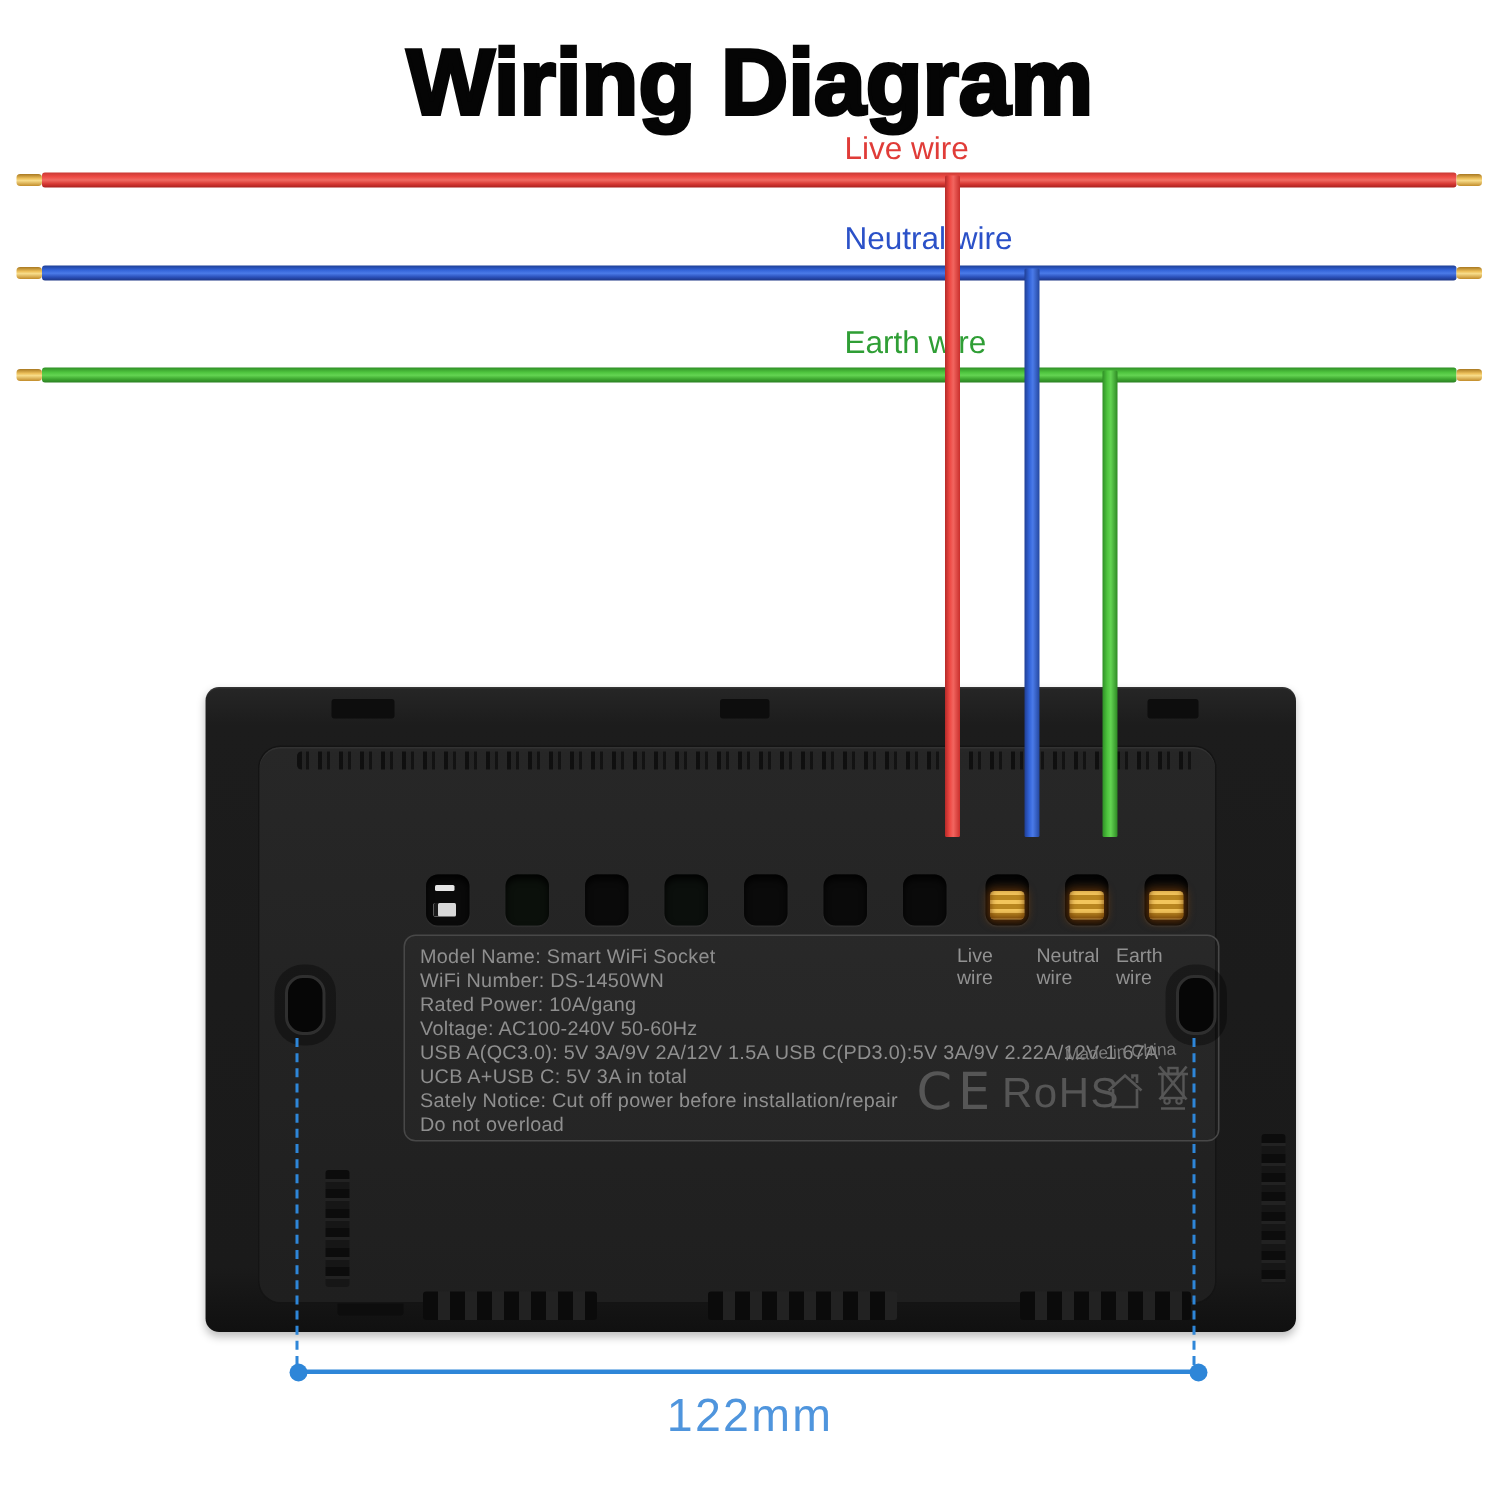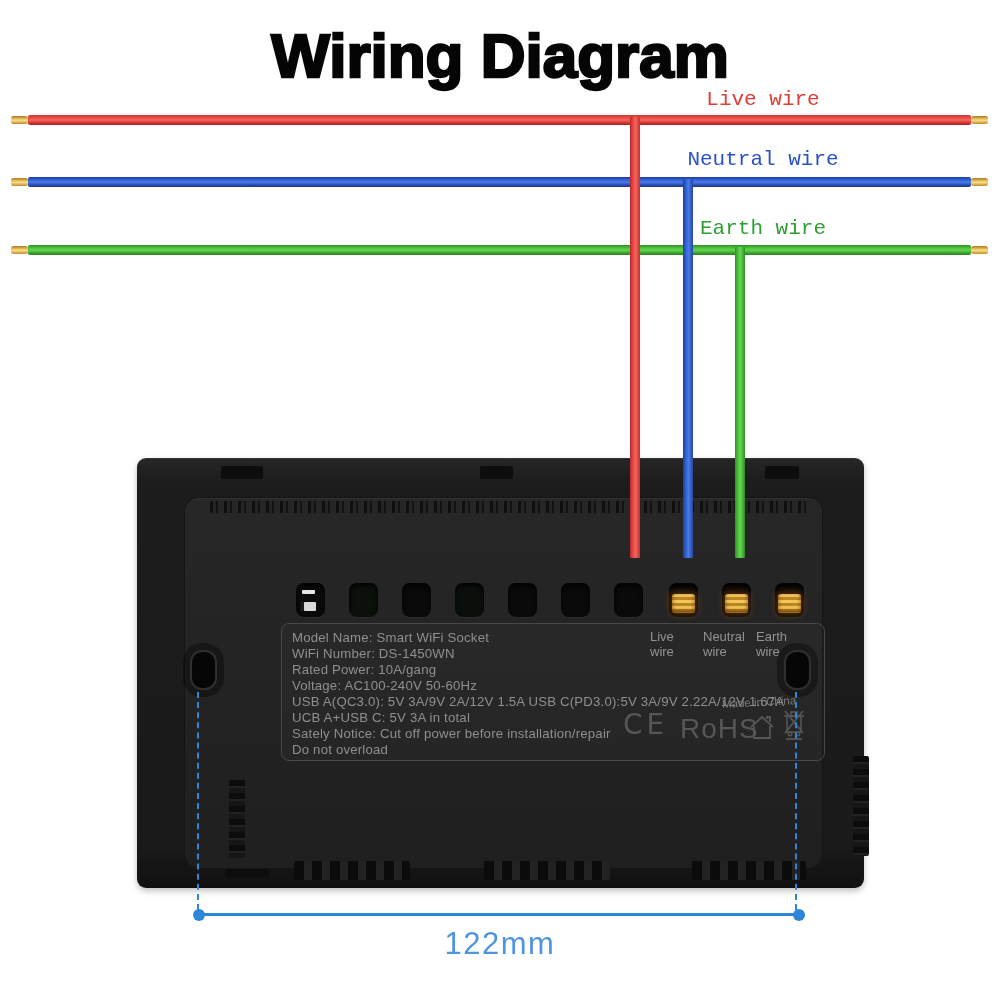--- a/index.html
+++ b/index.html
@@ -5,21 +5,21 @@
   html,body{margin:0;padding:0;background:#ffffff;}
   .canvas{position:relative;width:1000px;height:1000px;background:#ffffff;overflow:hidden;
           font-family:"Liberation Sans", sans-serif;}
 
   
   .title{position:absolute;top:20px;left:0;width:1000px;text-align:center;
          font-size:62px;font-weight:900;color:#050505;letter-spacing:0px;
          -webkit-text-stroke:2.5px #050505;}
 
   
-  .wire-label{position:absolute;right:37px;width:400px;text-align:center;font-size:21px;font-weight:400;font-family:Liberation Mono, monospace;}
+  .wire-label{position:absolute;right:37px;width:400px;text-align:left;font-size:21px;font-weight:400;}
   .lbl-live{top:88px;color:var(--c-live-label,#e03c38);}
   .lbl-neutral{top:148px;color:var(--c-neutral-label,#2b51c8);}
   .lbl-earth{top:217px;color:var(--c-earth-label,#2f9e35);}
 
   
   .hwire{position:absolute;left:28px;width:943px;height:10px;border-radius:2px;}
   .hwire.red{top:115px;background:linear-gradient(180deg,#c93a34 0%,#ee4a44 28%,#f06a62 50%,#d63833 76%,#a8201e 100%);}
   .hwire.blue{top:177px;background:linear-gradient(180deg,#1e3f96 0%,#3263d8 30%,#4a7ae8 52%,#2a4fb8 78%,#1c3585 100%);}
   .hwire.green{top:245px;background:linear-gradient(180deg,#2f8f26 0%,#4ec43e 32%,#63d452 52%,#3da52f 78%,#2a7f22 100%);}
 
@@ -41,21 +41,21 @@
   
   .device{position:absolute;left:137px;top:458px;width:727px;height:430px;border-radius:9px;
           background:linear-gradient(180deg,#262626 0%,#1c1c1c 6%,#1a1a1a 90%,#101010 100%);
           box-shadow:inset 0 1px 0 rgba(255,255,255,0.07), 0 3px 6px rgba(0,0,0,0.25);}
   .rim-tab{position:absolute;height:13px;background:#0d0d0d;border-radius:2px;}
   .rim-tab.t1{left:84px;top:8px;width:42px;} .rim-tab.t2{left:343px;top:8px;width:33px;}
   .rim-tab.t3{left:628px;top:8px;width:34px;}
   .rim-tab.b1{left:88px;top:406px;width:44px;} .rim-tab.b2{left:353px;top:406px;width:44px;}
   .rim-tab.b3{left:598px;top:406px;width:44px;}
 
-  .panel{position:absolute;left:48px;top:40px;width:637px;height:370px;border-radius:14px;
+  .panel{position:absolute;left:36px;top:40px;width:637px;height:370px;border-radius:14px;
          background:linear-gradient(180deg,#272727 0%,#232323 50%,#1f1f1f 100%);
          box-shadow:inset 0 1px 0 rgba(255,255,255,0.05), 0 0 0 1px #141414;}
 
   .vent-top{position:absolute;left:25px;top:3px;width:602px;height:12px;border-radius:3px;
             background:repeating-linear-gradient(90deg,#0b0b0b 0 3px,#242424 3px 6px,#0f0f0f 6px 8px,#262626 8px 14px);
             opacity:.85;}
 
   
   .slot{position:absolute;top:85px;width:29px;height:34px;border-radius:8px;background:#0a0a0a;
         box-shadow:0 1px 1px rgba(255,255,255,0.05), inset 0 3px 5px rgba(0,0,0,0.9);}
@@ -70,21 +70,21 @@
             background:repeating-linear-gradient(180deg,#f3c55c 0 3px,#b9861f 3px 6px);
             box-shadow:0 0 6px 2px rgba(150,75,8,0.55), inset 0 -2px 4px rgba(90,40,0,0.8);}
 
   
   .plate{position:absolute;left:96px;top:125px;width:542px;height:136px;border-radius:8px;
          border:1.5px solid #484848;background:rgba(255,255,255,0.018);}
   .plate-line{position:absolute;left:10px;width:520px;height:16px;font-size:13.2px;color:#8f8f8f;
               letter-spacing:.2px;white-space:nowrap;}
   .term-lbl{position:absolute;top:5px;width:64px;text-align:left;font-size:13px;line-height:15px;color:#929292;}
   .made-in{position:absolute;left:440px;top:72px;font-size:11.5px;color:#7d7d7d;transform:rotate(-3deg);}
-  .ce{position:absolute;left:341px;top:84px;font-size:28px;font-weight:500;color:#565656;letter-spacing:4px;
+  .ce{position:absolute;left:341px;top:84px;font-size:34px;font-weight:500;color:#565656;letter-spacing:4px;
       font-family:"DejaVu Sans", sans-serif;}
   .rohs{position:absolute;left:398px;top:89px;font-size:28px;font-weight:500;color:#565656;letter-spacing:1px;}
   .mark-icon{position:absolute;}
   .mark-icon svg{display:block;}
 
   
   .screw{position:absolute;width:23px;height:36px;border-radius:12px;background:#060606;border:2px solid #2f2f2f;
          box-shadow:0 0 0 7px rgba(0,0,0,0.35);}
   .screw.left{left:53px;top:192px;} .screw.right{left:647px;top:192px;}
 

